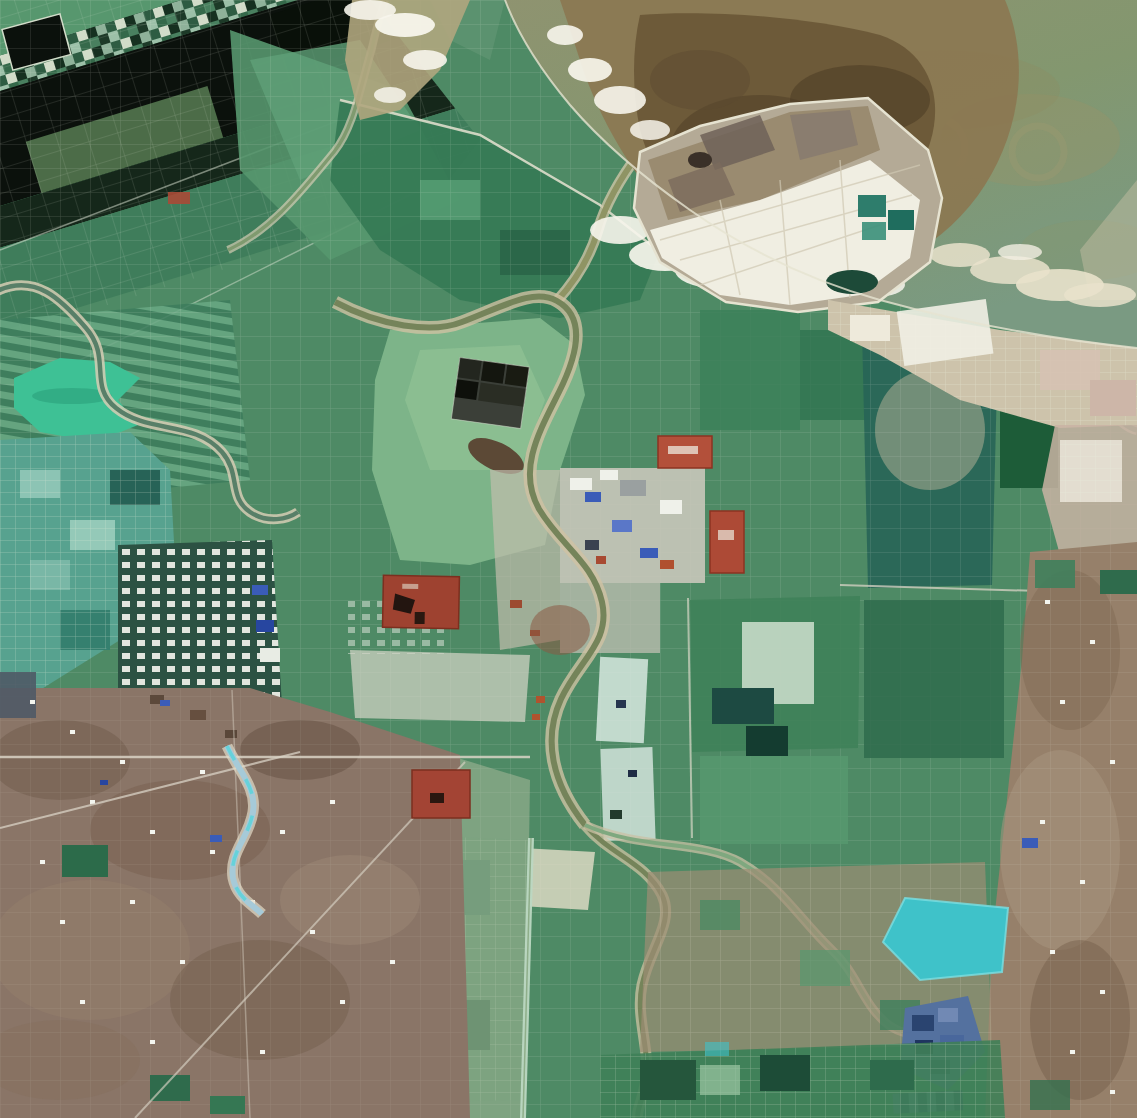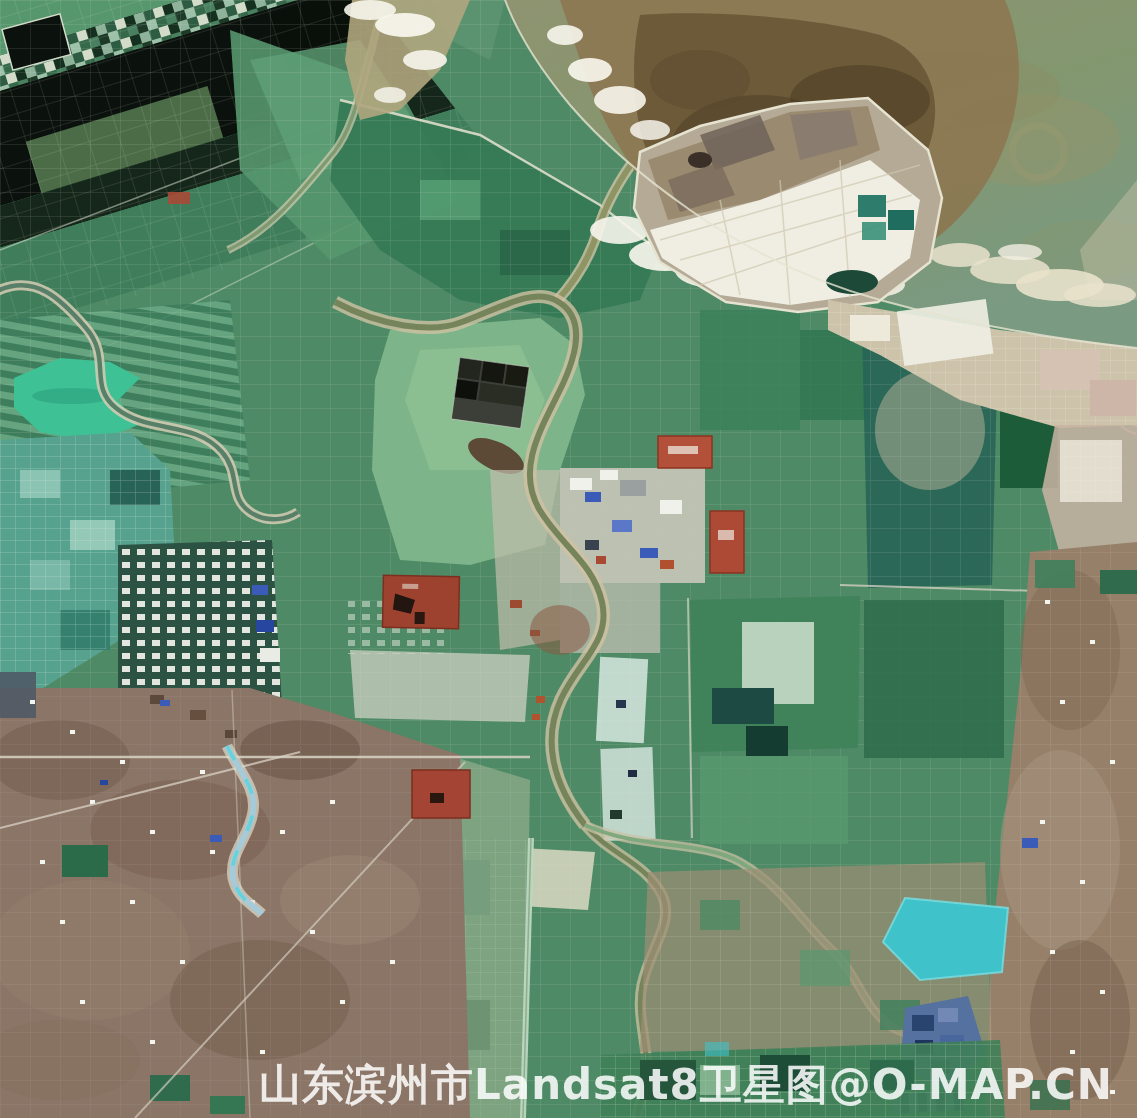--- a/index.html
+++ b/index.html
@@ -424,14 +424,13 @@
     <polygon points="600,1055 1000,1040 1005,1118 600,1118" fill="#3f7f58" opacity="0.9"></polygon>
     <polygon points="600,1055 1000,1040 1005,1118 600,1118" fill="url(#gridS)" opacity="0.4"></polygon>
     <rect x="640" y="1060" width="56" height="40" fill="#25563c"></rect>
     <rect x="760" y="1055" width="50" height="36" fill="#1d4c37"></rect>
     <rect x="870" y="1060" width="44" height="30" fill="#2e6b4c"></rect>
     <rect x="700" y="1065" width="40" height="30" fill="#9cc7a4" opacity="0.7"></rect>
     <rect x="705" y="1042" width="24" height="14" fill="#3fc2c9" opacity="0.6"></rect>
   </g>
 </svg>
 
-<div class="watermark">山东滨州市Landsat8卫星图@O-MAP.CN</div>
 </div>
 
 </body></html>

